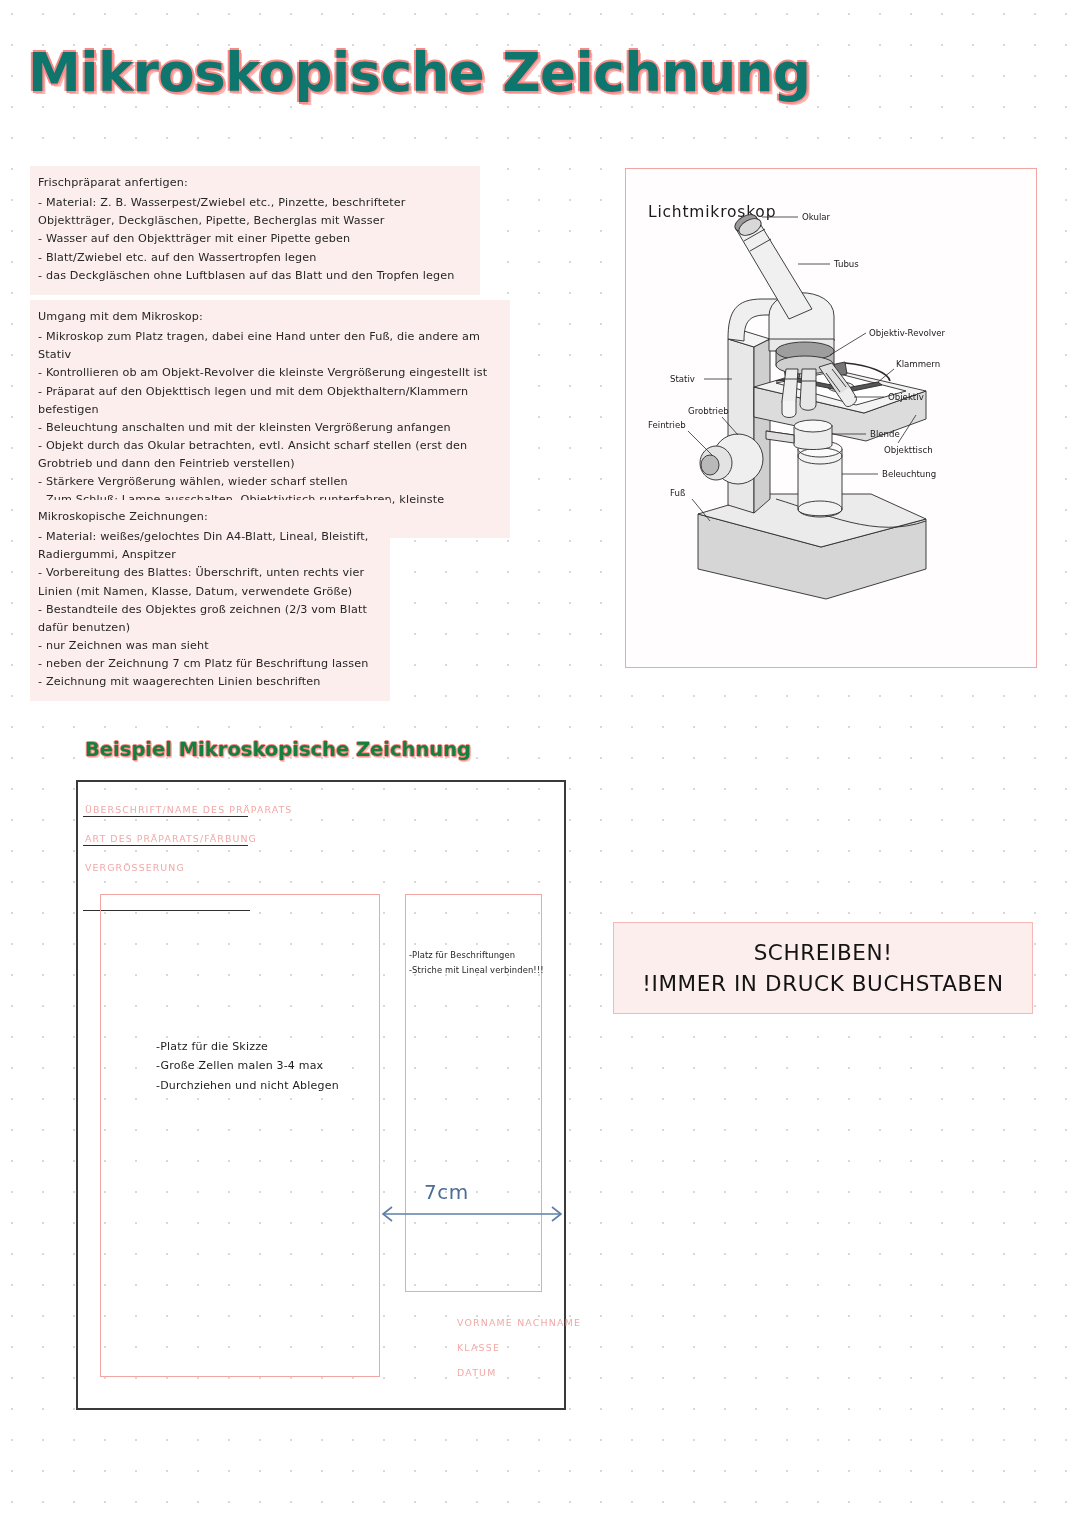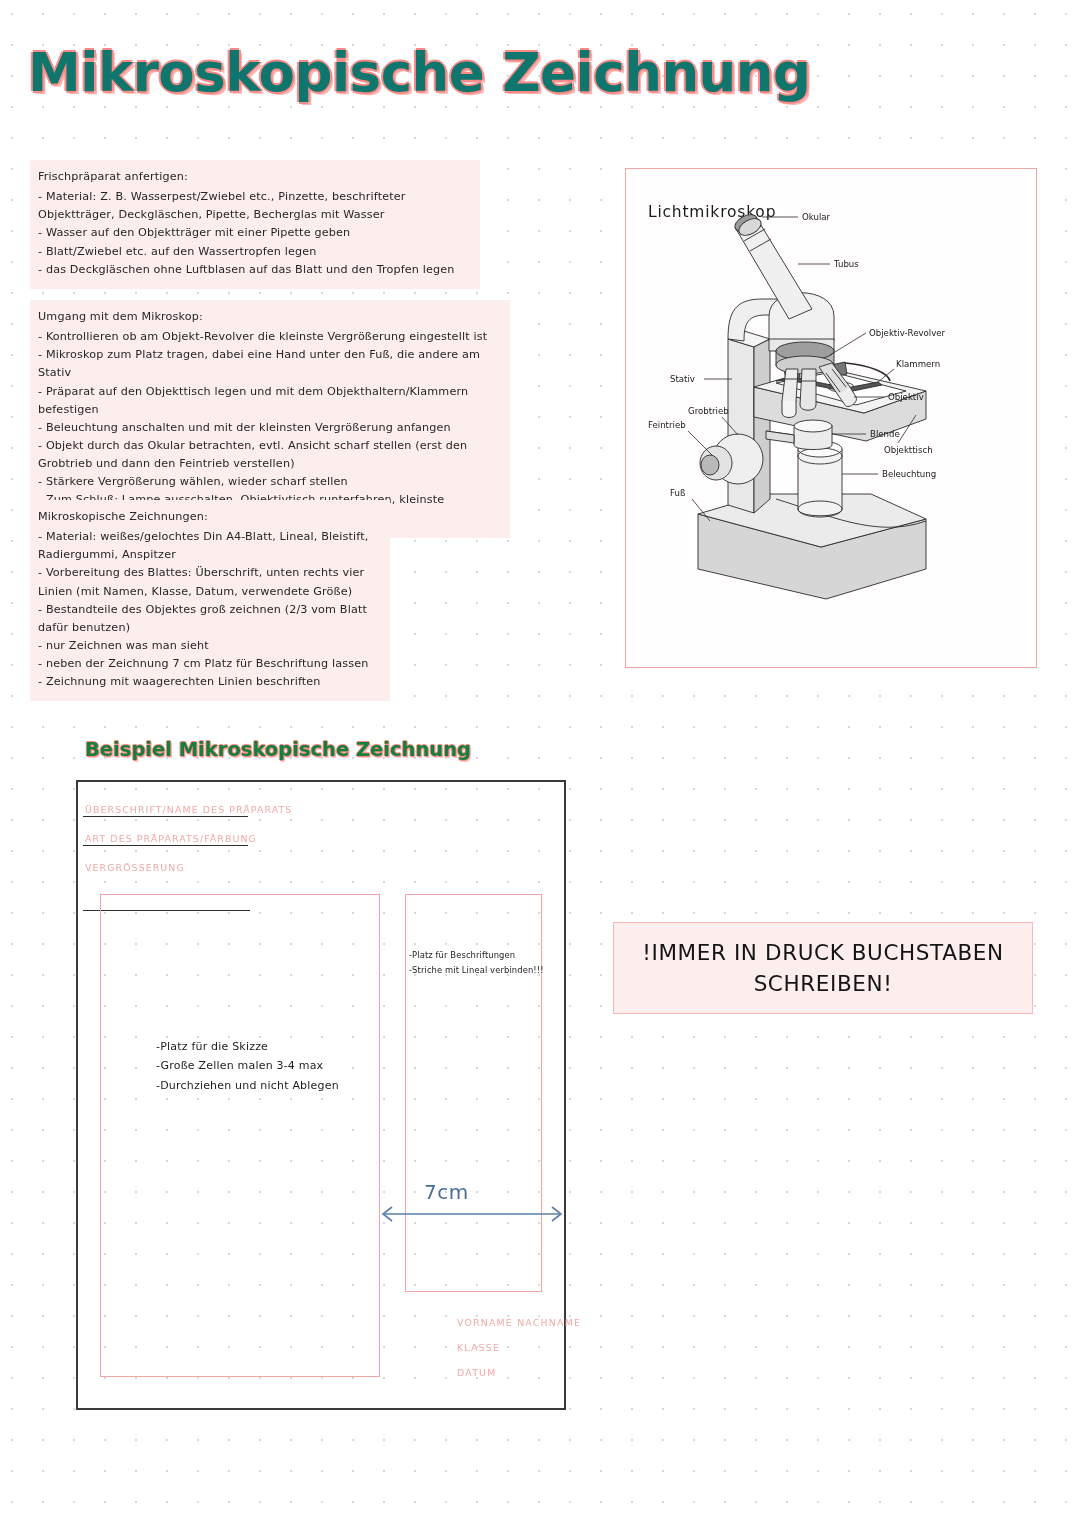--- a/index.html
+++ b/index.html
@@ -44,21 +44,21 @@
     width: 450px;
     background: #fdeeee;
     padding: 8px 12px 10px 8px;
     box-sizing: border-box;
     color: #262626;
     font-family: "DejaVu Sans", sans-serif;
     font-size: 11.2px;
     line-height: 1.62;
     letter-spacing: 0.15px;
   }
-  #block-frischpraeparat { top: 160px; }
+  #block-frischpraeparat { top: 166px; }
   #block-umgang { top: 300px; width: 480px; }
   #block-zeichnungen { top: 500px; width: 360px; }
 
   .note-heading {
     margin-bottom: 2px;
   }
   .note-line {
     white-space: normal;
   }
 
@@ -264,22 +264,22 @@
 <div class="note-block" id="block-frischpraeparat">
   <div class="note-heading">Frischpräparat anfertigen:</div>
   <div class="note-line">- Material: Z. B. Wasserpest/Zwiebel etc., Pinzette, beschrifteter Objektträger, Deckgläschen, Pipette, Becherglas mit Wasser</div>
   <div class="note-line">- Wasser auf den Objektträger mit einer Pipette geben</div>
   <div class="note-line">- Blatt/Zwiebel etc. auf den Wassertropfen legen</div>
   <div class="note-line">- das Deckgläschen ohne Luftblasen auf das Blatt und den Tropfen legen</div>
 </div>
 
 <div class="note-block" id="block-umgang">
   <div class="note-heading">Umgang mit dem Mikroskop:</div>
+  <div class="note-line">- Mikroskop zum Platz tragen, dabei eine Hand unter den Fuß, die andere am Stativ</div>
   <div class="note-line">- Kontrollieren ob am Objekt-Revolver die kleinste Vergrößerung eingestellt ist</div>
-  <div class="note-line">- Mikroskop zum Platz tragen, dabei eine Hand unter den Fuß, die andere am Stativ</div>
   <div class="note-line">- Präparat auf den Objekttisch legen und mit dem Objekthaltern/Klammern befestigen</div>
   <div class="note-line">- Beleuchtung anschalten und mit der kleinsten Vergrößerung anfangen</div>
   <div class="note-line">- Objekt durch das Okular betrachten, evtl. Ansicht scharf stellen (erst den Grobtrieb und dann den Feintrieb verstellen)</div>
   <div class="note-line">- Stärkere Vergrößerung wählen, wieder scharf stellen</div>
   <div class="note-line">- Zum Schluß: Lampe ausschalten, Objektivtisch runterfahren, kleinste Vergrößerung einstellen, Mikroskop zurück räumen</div>
 </div>
 
 <div class="note-block" id="block-zeichnungen">
   <div class="note-heading">Mikroskopische Zeichnungen:</div>
   <div class="note-line">- Material: weißes/gelochtes Din A4-Blatt, Lineal, Bleistift, Radiergummi, Anspitzer</div>
@@ -448,16 +448,16 @@
     </div>
     <div class="footer-field">
       <span class="fl">DATUM</span>
       <span class="rule"></span>
     </div>
   </div>
 </div>
 
 <div class="callout">
   <div class="callout-text">
+    <div>SCHREIBEN!</div>
     <div>!IMMER IN DRUCK BUCHSTABEN</div>
-    <div>SCHREIBEN!</div>
   </div>
 </div>
 
 </body></html>

